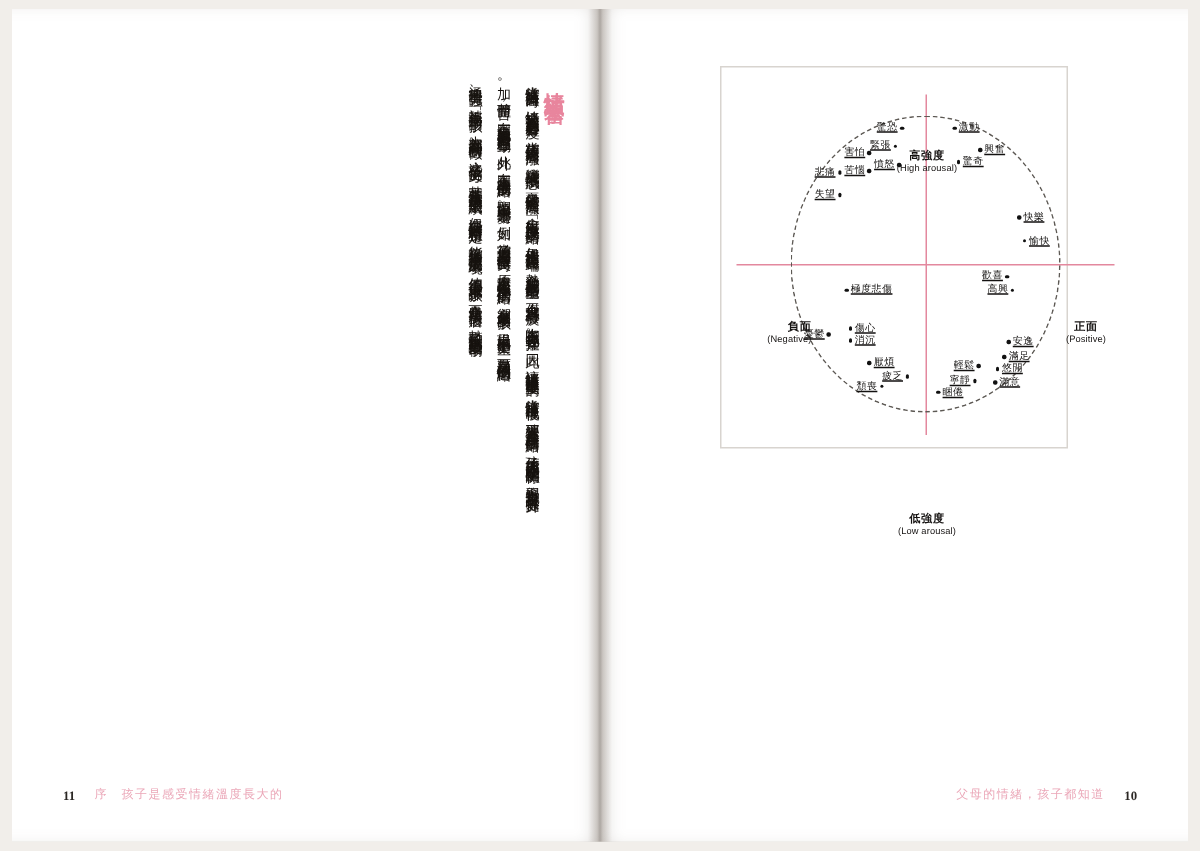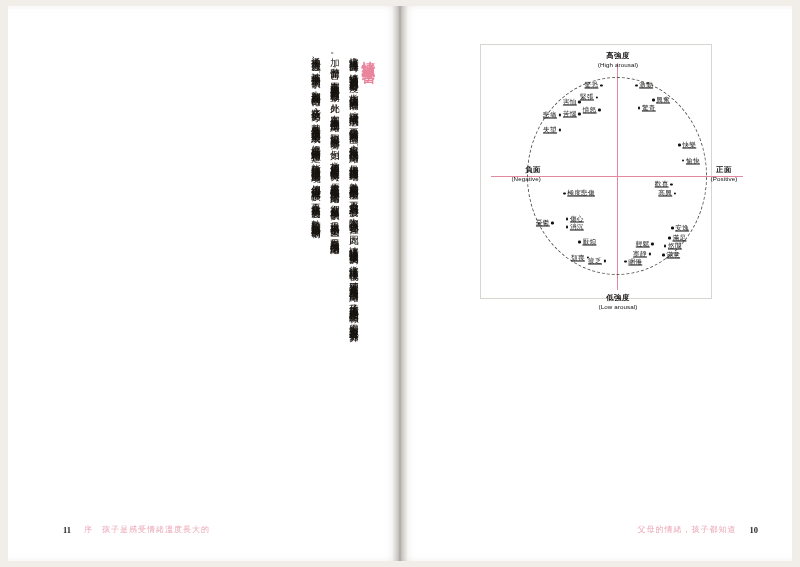--- a/index.html
+++ b/index.html
@@ -52,21 +52,21 @@
     color:#e8859d;
   }
 
   
   .footer{
     position:absolute;bottom:26px;
     font-family:"DejaVu Serif","Liberation Serif",serif;
     font-size:8px;color:#eba7b8;letter-spacing:1px;
     display:flex;align-items:center;gap:13px;white-space:nowrap;
   }
-  #footer-left{left:34px;margin-left:21px;}
+  #footer-left{left:34px;}
   #footer-right{right:34px;}
   .folio{font-family:"Liberation Serif",serif;font-size:8.5px;font-weight:700;color:#2b2724;letter-spacing:0;}
 
   
   #figure-wrap{
     position:absolute;left:460px;top:40px;width:272px;height:287px;
   }
   #figure-box{
     position:absolute;left:20px;top:4px;width:232px;height:255px;
     border:1px solid #d8d4cf;background:#fff;
@@ -87,21 +87,21 @@
   #circle{
     position:absolute;left:46px;top:32px;width:180px;height:198px;
     border:1px dashed #5d5954;border-radius:50%;
     box-sizing:border-box;
   }
 
   
   .axlab{
     position:absolute;text-align:center;
     font-family:"DejaVu Serif","Liberation Serif",serif;
-    color:#141110;white-space:nowrap;
+    color:#141110;white-space:nowrap;margin-top:48px;
   }
   .axlab .cn{display:block;font-size:7.4px;letter-spacing:.5px;font-weight:700;}
   .axlab .en{display:block;font-size:6.2px;letter-spacing:.1px;font-family:"Liberation Sans",sans-serif;}
   #lab-high{left:92px;top:6px;width:90px;}
   #lab-low{left:92px;top:248px;width:90px;}
   #lab-neg{left:-2px;top:120px;width:62px;text-align:right;}
   #lab-pos{left:212px;top:120px;width:62px;}
 
   
   .pt{
@@ -241,21 +241,21 @@
               <span class="dot"></span>
             </div>
             <div class="pt lbl-right" style="left: 181px; top: 209.71px; transform: translate(0px, -50%);">
               <span class="dot"></span>
               <span>滿意</span>
             </div>
             <div class="pt lbl-right" style="left: 143.2px; top: 216.64px; transform: translate(0px, -50%); align-items: center;">
               <span class="dot"></span>
               <span>睏倦</span>
             </div>
-            <div class="pt lbl-left" style="left: 125.2px; top: 216px; transform: translate(-100%, -50%); justify-content: flex-end;">
+            <div class="pt lbl-left" style="left: 125.2px; top: 206px; transform: translate(-100%, -50%); justify-content: flex-end;">
               <span>疲乏</span>
               <span class="dot"></span>
             </div>
             <div class="pt lbl-left" style="left: 108.1px; top: 212.68px; transform: translate(-100%, -50%);">
               <span>頹喪</span>
               <span class="dot"></span>
             </div>
             <div class="pt lbl-right" style="left: 97.3px; top: 196.84px; transform: translate(0px, -50%);">
               <span class="dot"></span>
               <span>厭煩</span>

